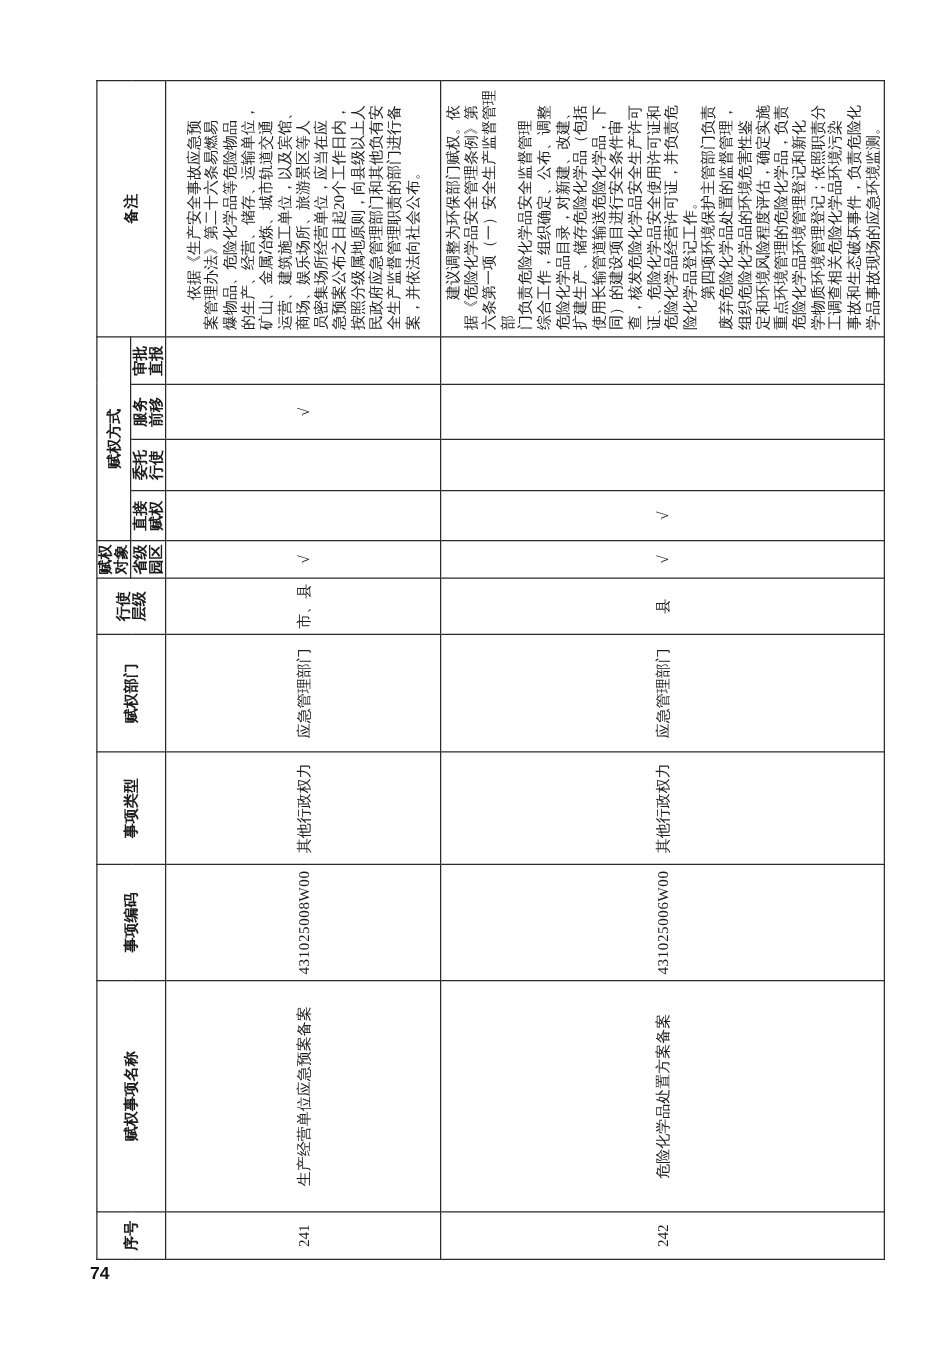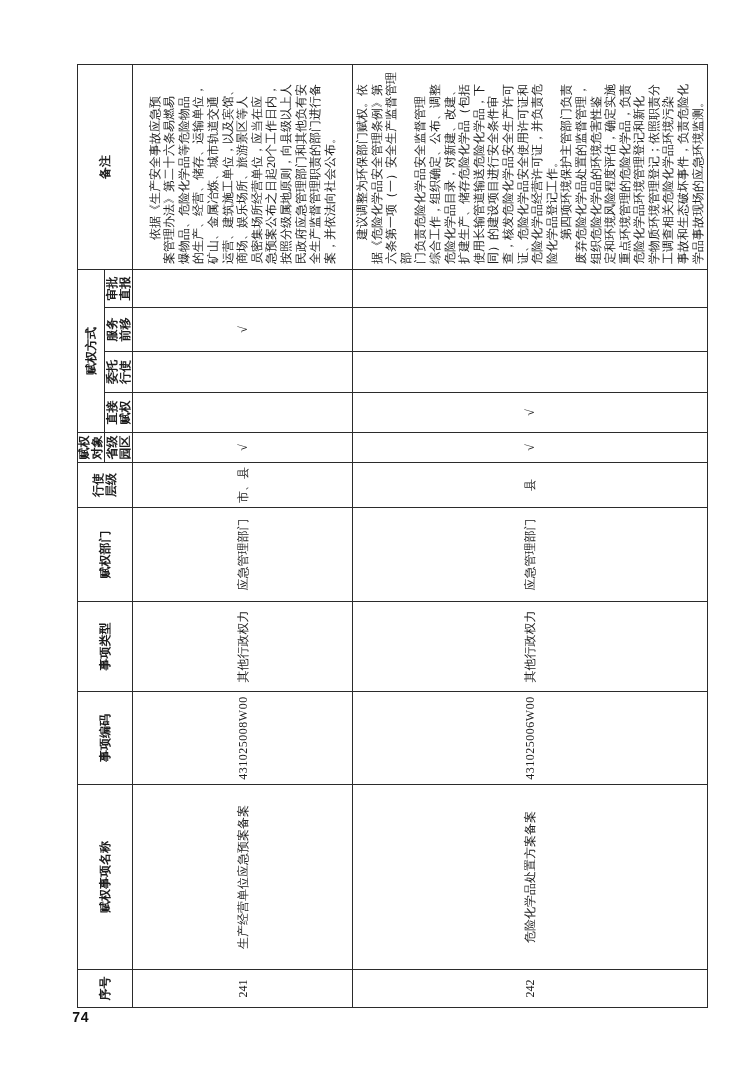--- a/index.html
+++ b/index.html
@@ -52,21 +52,21 @@
     white-space:pre-line;
     line-height:14.6px;
     font-size:12px;
     padding:2px 3px 2px 5px;
   }
   td.code { letter-spacing:0.5px; }
   td.check { font-size:12px; }
   .pageno {
     position:absolute;
     left:72px; top:1010px;
-    font-family:Liberation Mono, monospace;
+    font-family:Liberation Sans, sans-serif;
     font-weight:bold;
     font-size:14px;
     color:#111;
   }
 </style>
 </head>
 <body>
 
 <div class="page">
   <div class="rotated">

